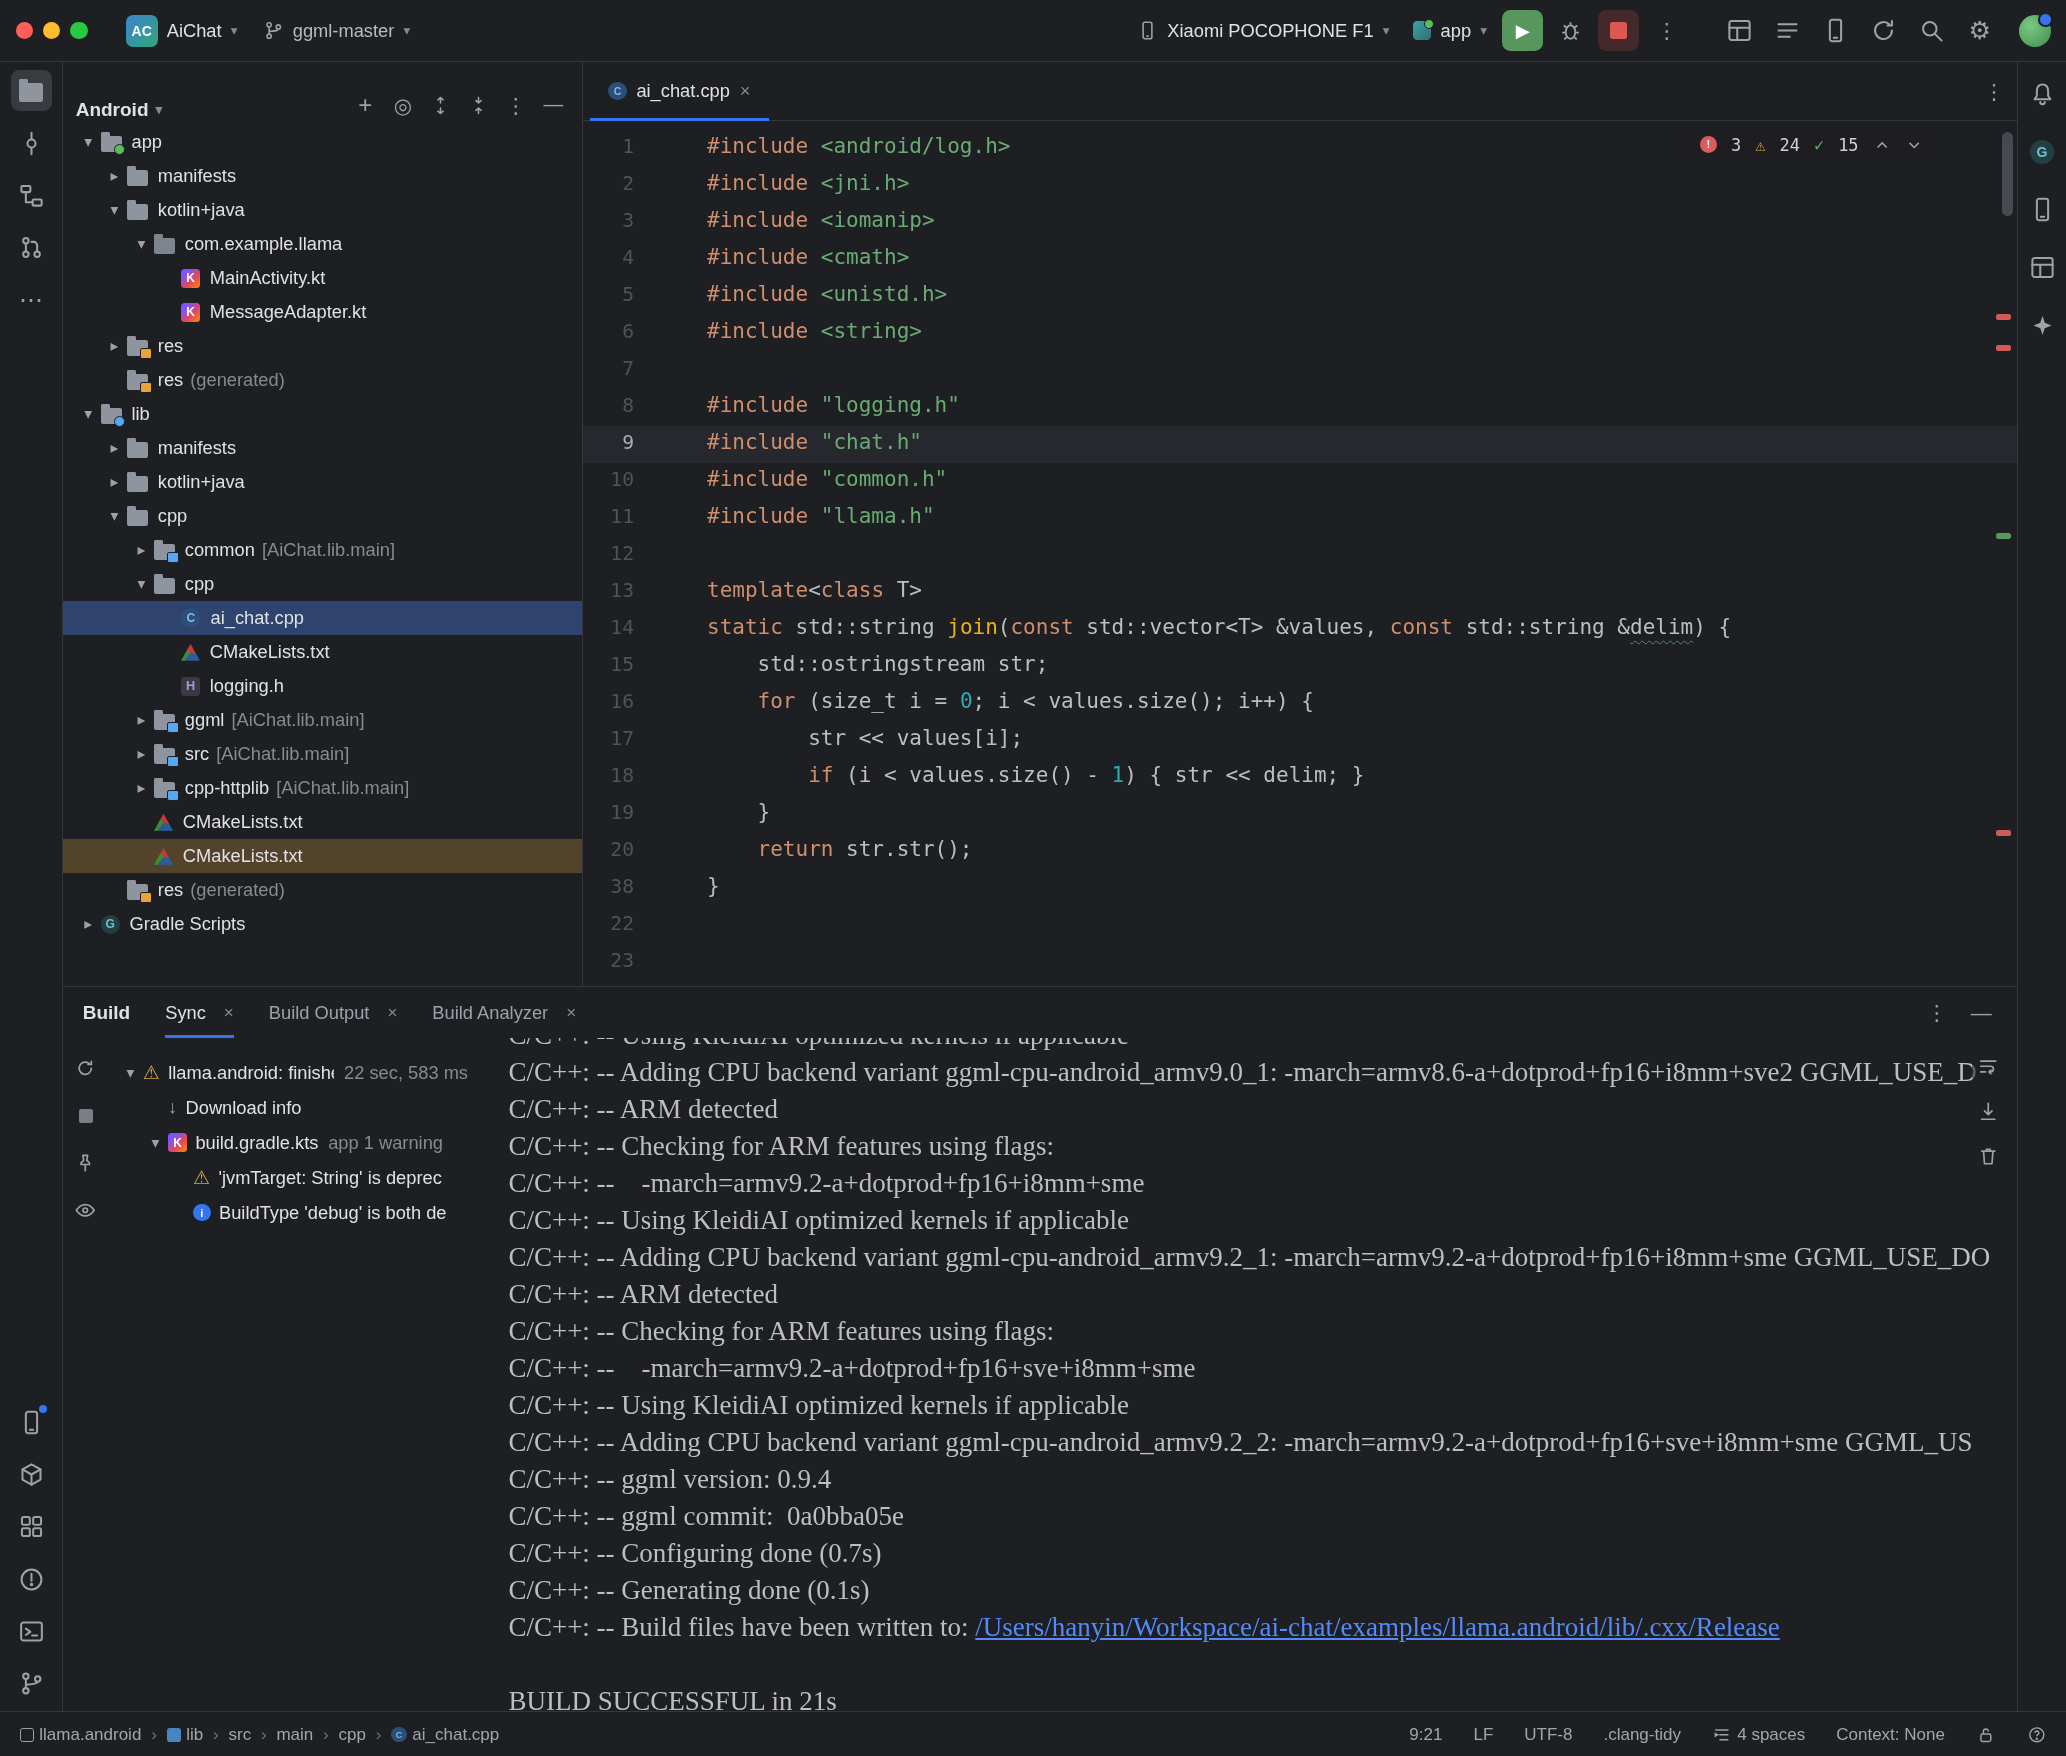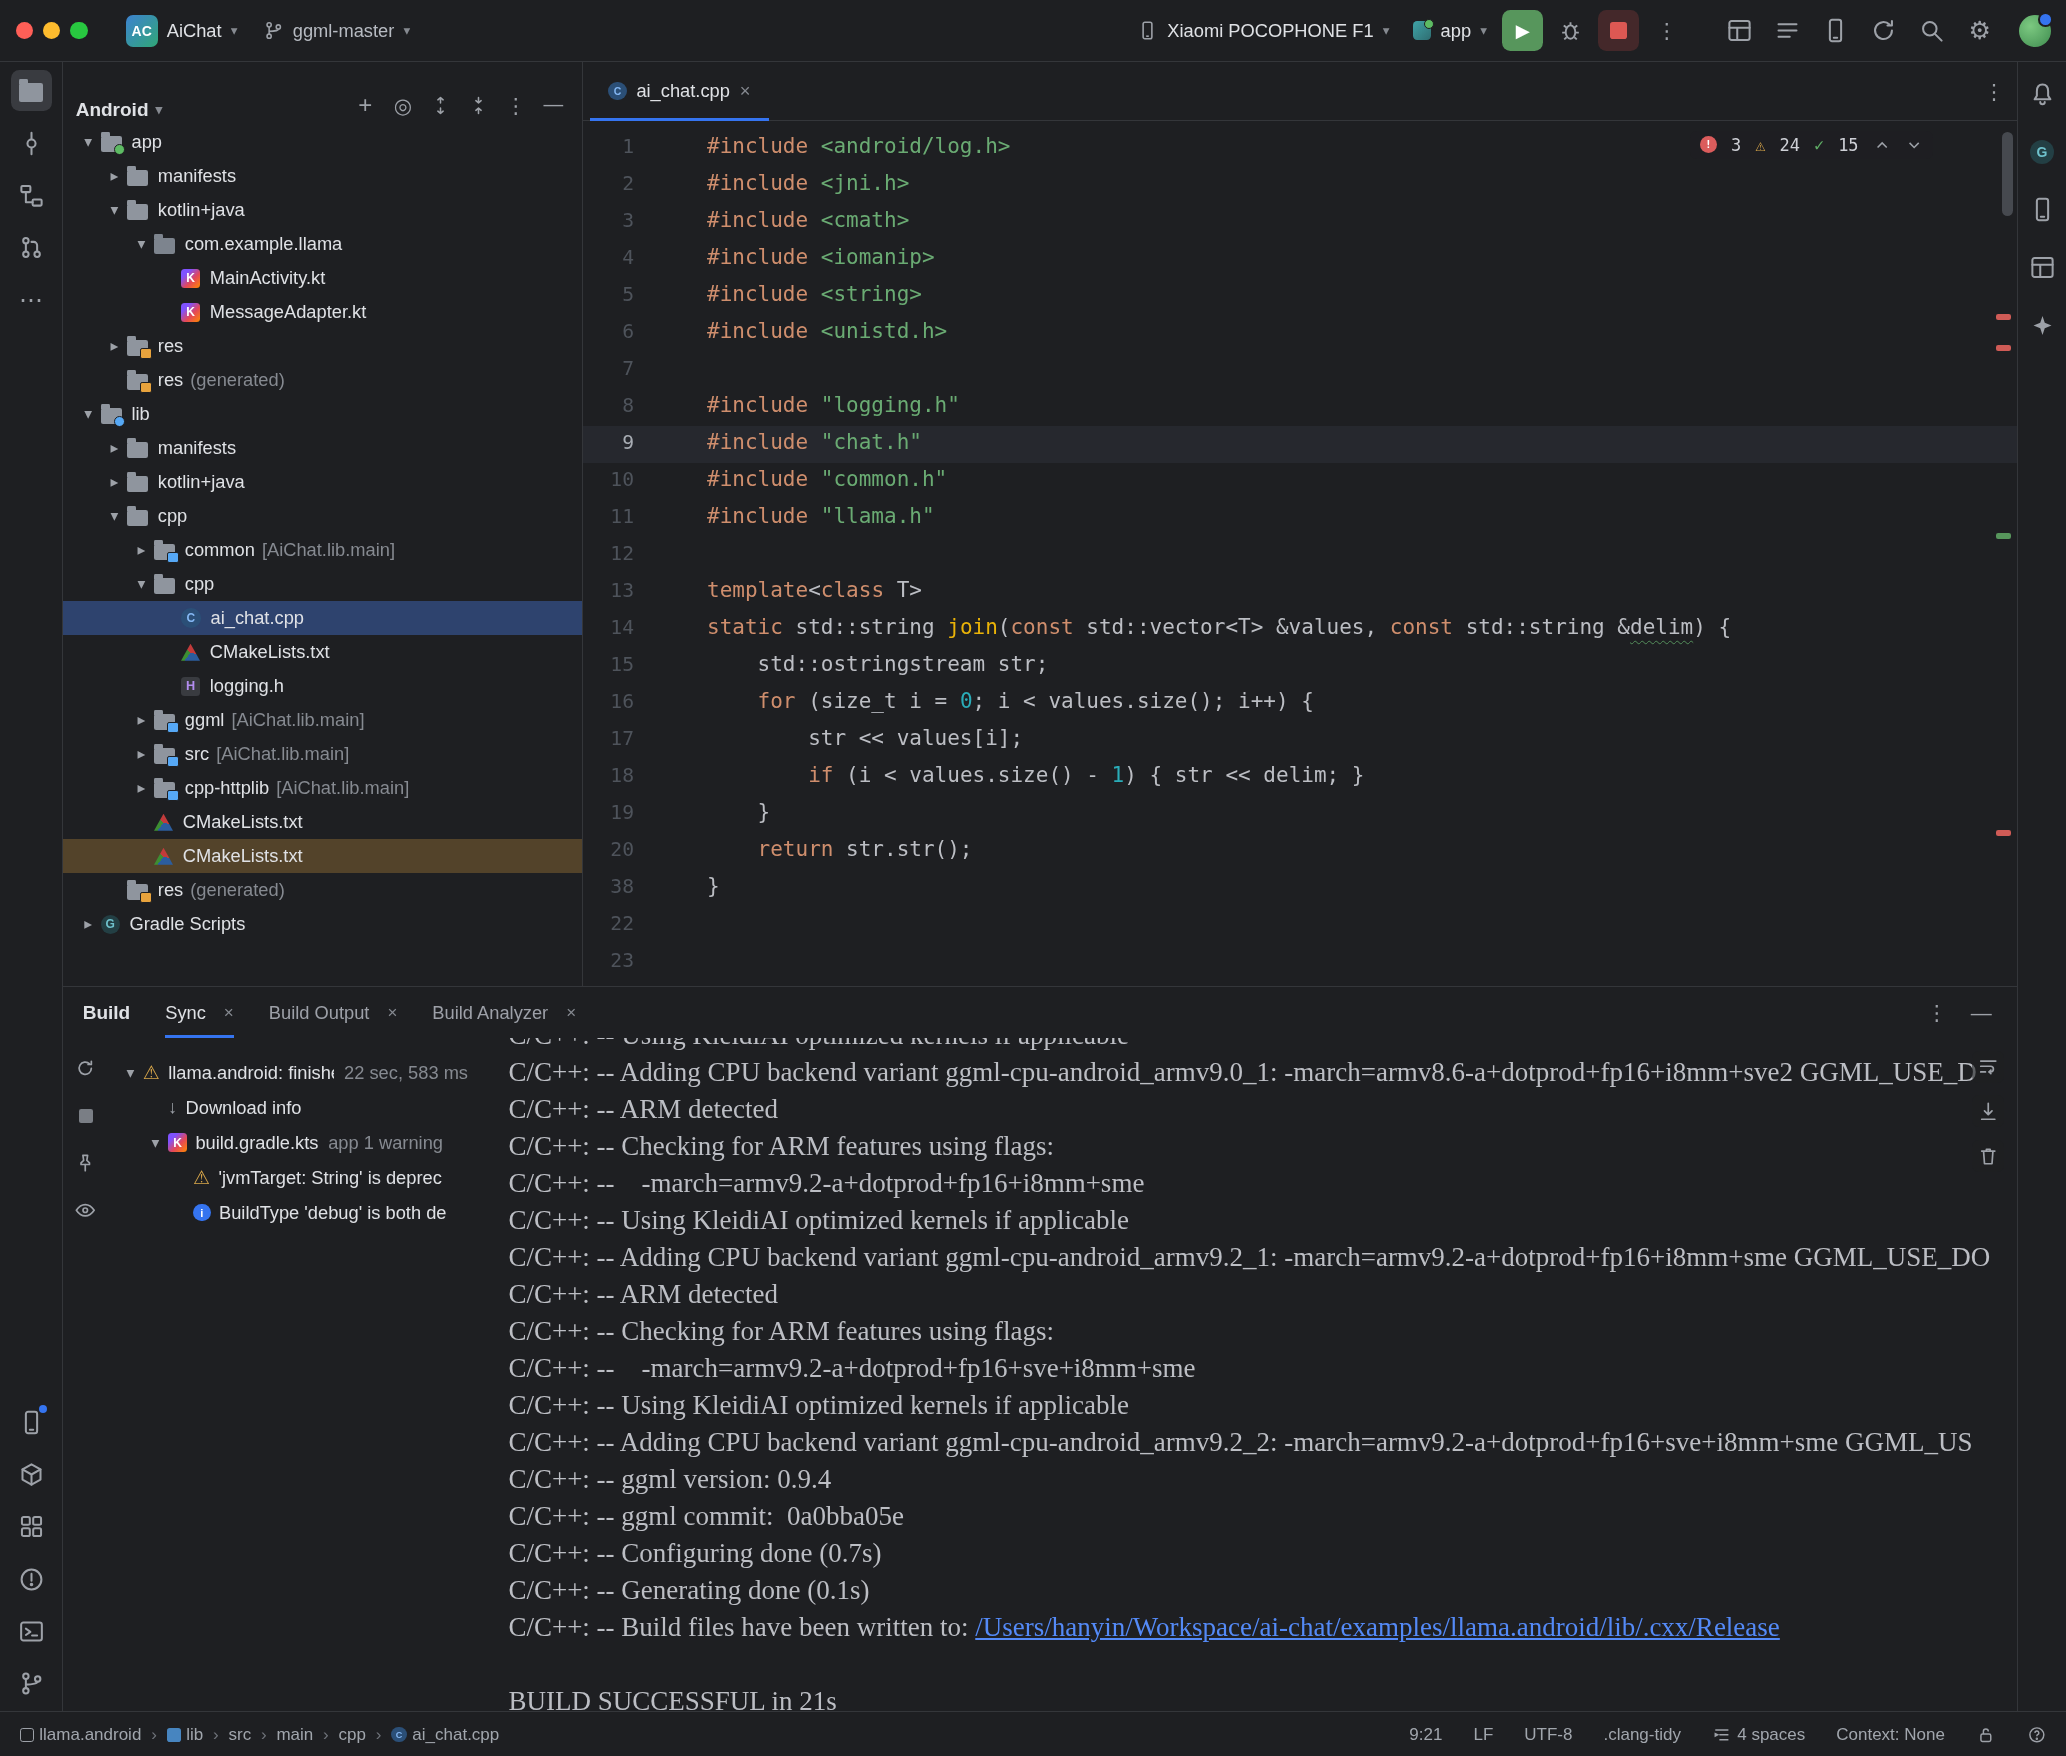--- a/index.html
+++ b/index.html
@@ -498,24 +498,24 @@
                 <div class="gut-n">18</div>
                 <div class="gut-n">19</div>
                 <div class="gut-n">20</div>
                 <div class="gut-n">38</div>
                 <div class="gut-n">22</div>
                 <div class="gut-n">23</div>
               </div>
             <div class="code-col" id="code-lines">
                 <div class="code-line"><span class="tk-kw">#include </span><span class="tk-str">&lt;android/log.h&gt;</span></div>
                 <div class="code-line"><span class="tk-kw">#include </span><span class="tk-str">&lt;jni.h&gt;</span></div>
+                <div class="code-line"><span class="tk-kw">#include </span><span class="tk-str">&lt;iomanip&gt;</span></div>
                 <div class="code-line"><span class="tk-kw">#include </span><span class="tk-str">&lt;cmath&gt;</span></div>
-                <div class="code-line"><span class="tk-kw">#include </span><span class="tk-str">&lt;iomanip&gt;</span></div>
+                <div class="code-line"><span class="tk-kw">#include </span><span class="tk-str">&lt;unistd.h&gt;</span></div>
                 <div class="code-line"><span class="tk-kw">#include </span><span class="tk-str">&lt;string&gt;</span></div>
-                <div class="code-line"><span class="tk-kw">#include </span><span class="tk-str">&lt;unistd.h&gt;</span></div>
                 <div class="code-line">&nbsp;</div>
                 <div class="code-line"><span class="tk-kw">#include </span><span class="tk-str">"logging.h"</span></div>
                 <div class="code-line"><span class="tk-kw">#include </span><span class="tk-str">"chat.h"</span></div>
                 <div class="code-line"><span class="tk-kw">#include </span><span class="tk-str">"common.h"</span></div>
                 <div class="code-line"><span class="tk-kw">#include </span><span class="tk-str">"llama.h"</span></div>
                 <div class="code-line">&nbsp;</div>
                 <div class="code-line"><span class="tk-kw">template</span><span class="tk-d">&lt;</span><span class="tk-kw">class</span><span class="tk-d"> T&gt;</span></div>
                 <div class="code-line"><span class="tk-kw">static</span><span class="tk-d"> std::string </span><span class="tk-fn">join</span><span class="tk-d">(</span><span class="tk-kw">const</span><span class="tk-d"> std::vector&lt;T&gt; &amp;values, </span><span class="tk-kw">const</span><span class="tk-d"> std::string &amp;</span><span class="tk-typo">delim</span><span class="tk-d">) {</span></div>
                 <div class="code-line"><span class="tk-d">    std::ostringstream str;</span></div>
                 <div class="code-line"><span class="tk-d">    </span><span class="tk-kw">for</span><span class="tk-d"> (size_t i = </span><span class="tk-num">0</span><span class="tk-d">; i &lt; values.size(); i++) {</span></div>

